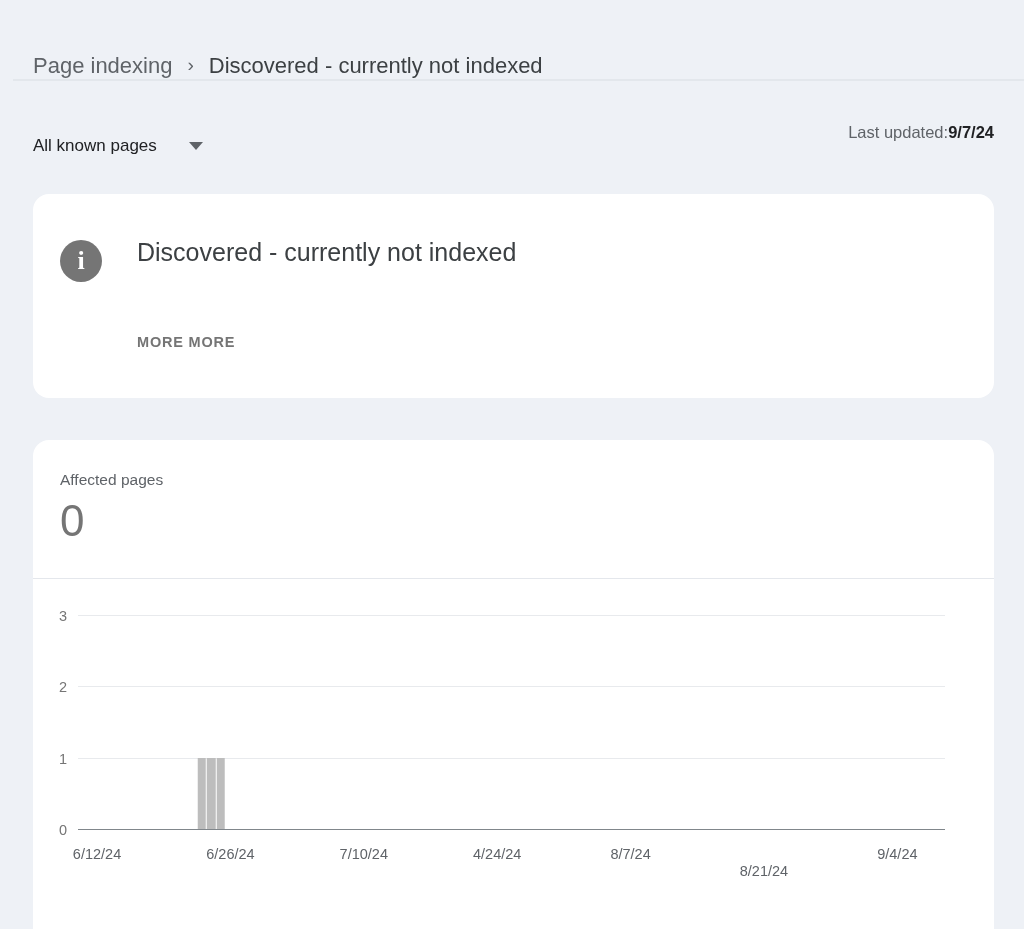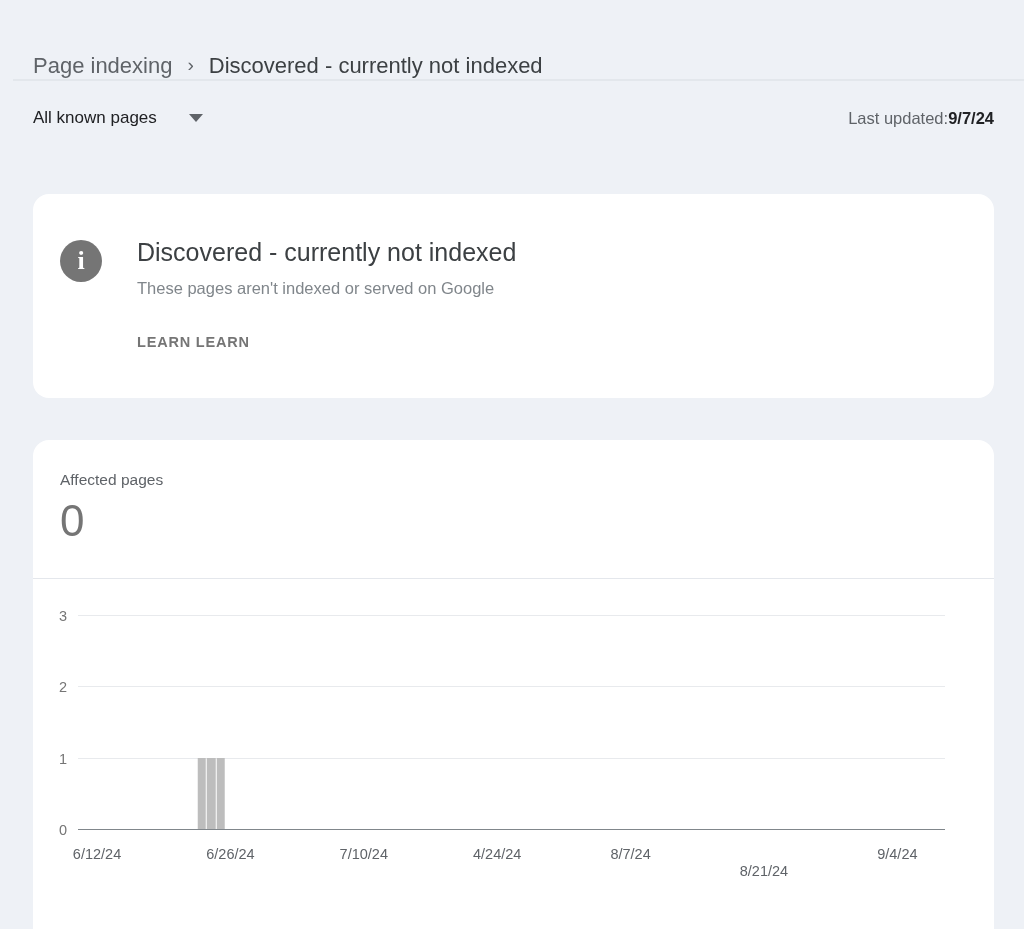--- a/index.html
+++ b/index.html
@@ -38,21 +38,21 @@
 
   
   .filter-row {
     position: absolute;
     left: 33px; right: 30px; top: 108px;
     display: flex; align-items: center; justify-content: space-between;
   }
   .page-filter {
     display: flex; align-items: center;
     cursor: pointer;
-    font-size: 17px; font-weight: 500; color: #202124;
+    font-size: 17px; font-weight: 500; color: #202124; margin-top: 28px;
   }
   .caret-down {
     width: 0; height: 0;
     margin-left: 32px;
     border-left: 7px solid transparent;
     border-right: 7px solid transparent;
     border-top: 8px solid #5f6368;
   }
   .last-updated { font-size: 16.5px; color: #5f6368; }
   .last-updated b { color: #202124; font-weight: 700; }
@@ -165,22 +165,21 @@
     <span class="caret-down"></span>
   </div>
   <div class="last-updated">
     <span>Last updated:</span><b>9/7/24</b>
   </div>
 </div>
 
 <div class="card card-info">
   <div class="info-icon">i</div>
   <div class="info-title">Discovered - currently not indexed</div>
-  <div class="info-subtitle">These pages aren't indexed or served on Google</div>
-  <div class="learn-more">LEARN LEARN</div>
+  <div class="learn-more">MORE MORE</div>
 </div>
 
 <div class="card card-chart">
   <div class="metric-label">Affected pages</div>
   <div class="metric-value">0</div>
   <div class="metric-divider"></div>
   <div class="plot" id="plot">
       <div class="gridline zero" style="bottom: 0%;"></div>
       <div class="ytick" style="bottom: 0%; top: auto; transform: translateY(50%);">0</div>
       <div class="gridline" style="bottom: 33.3333%;"></div>

